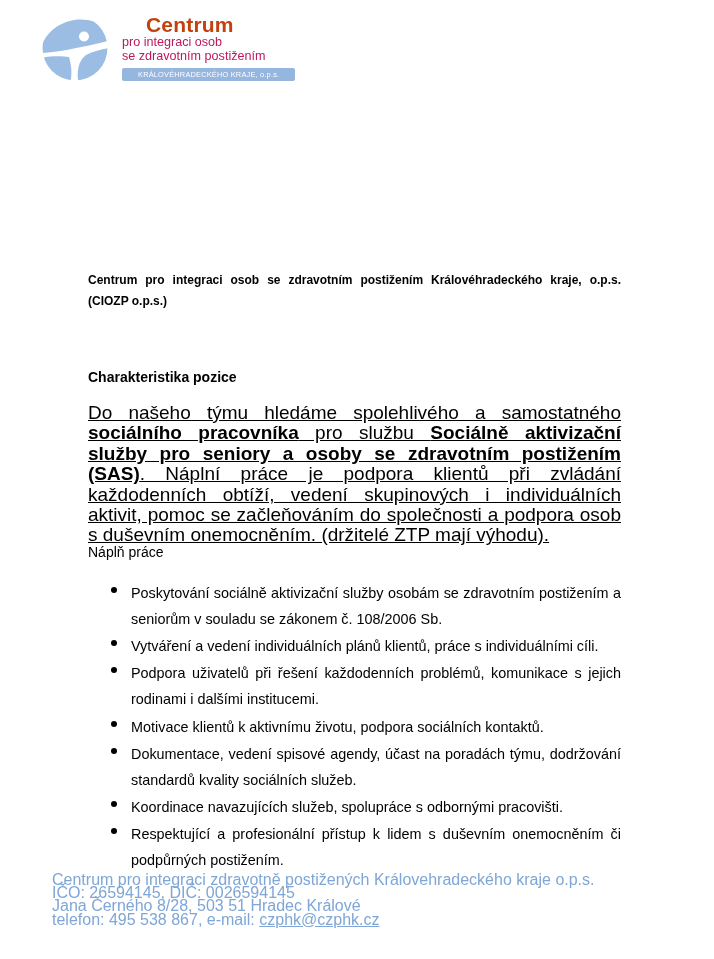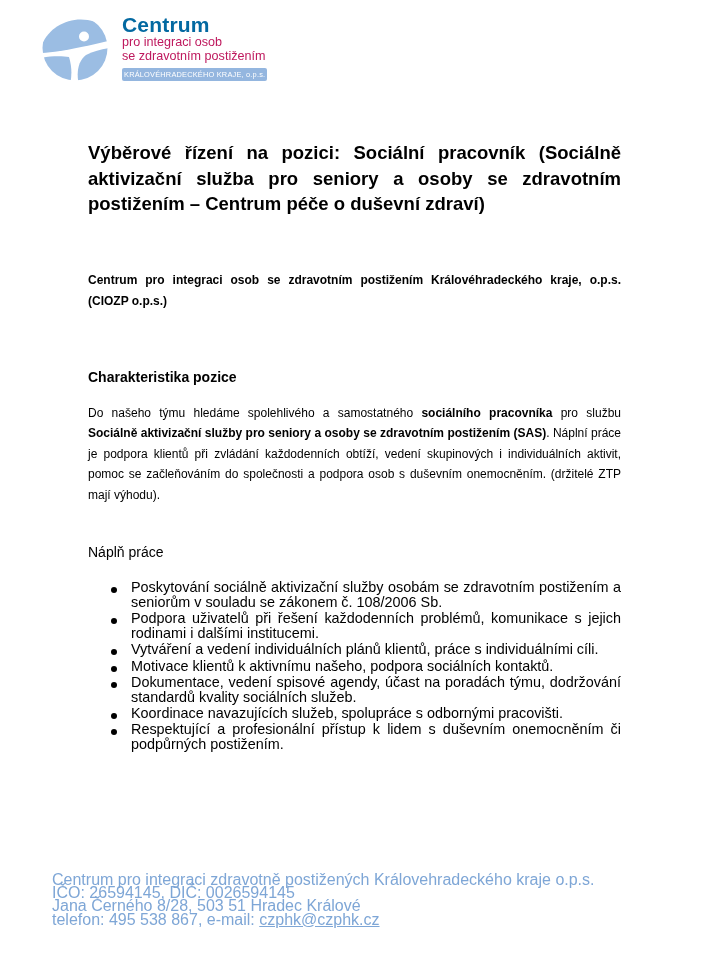--- a/index.html
+++ b/index.html
@@ -4,36 +4,36 @@
 <style>
   html, body { margin: 0; padding: 0; background: #ffffff; }
   body { width: 714px; height: 959px; position: relative; overflow: hidden;
          font-family: "Liberation Sans", sans-serif; color: #000; }
   .page { position: absolute; left: 0; top: 0; width: 714px; height: 959px; background: #fff; }
 
   
   .logo { position: absolute; left: 42px; top: 14px; width: 230px; height: 72px; }
   .logo-mark { position: absolute; left: 0; top: 1px; width: 66px; height: 66px; }
   .logo-text { position: absolute; left: 80px; top: 0; color: #9bbde3; }
-  .logo-title { font-family: "Liberation Sans", sans-serif; font-weight: bold; font-size: 21px; line-height: 22px; color: #0369a1; letter-spacing: 0.2px; }
+  .logo-title { font-family: "Liberation Sans", sans-serif; font-weight: bold; font-size: 21px; line-height: 22px; color: #c2410c; letter-spacing: 0.2px; margin-left: 24px; }
   .logo-sub { font-size: 12.6px; line-height: 13.5px; color: #be185d; }
   .logo-badge { display: inline-block; margin-top: 3px; background: #94b6df; color: #ffffff;
-                font-size: 7.4px; padding: 2px 2px; border-radius: 2px; letter-spacing: 0.2px; white-space: nowrap; }
+                font-size: 7.4px; padding: 2px 16px; border-radius: 2px; letter-spacing: 0.2px; white-space: nowrap; }
 
   
   .content { position: absolute; left: 88px; width: 533px; }
   .title { top: 140px; font-weight: bold; font-size: 18.5px; line-height: 25.5px; text-align: justify; }
   .org { top: 270px; font-weight: bold; font-size: 12px; line-height: 21px; text-align: justify; }
   .h-char { top: 368px; font-weight: bold; font-size: 14px; line-height: 18px; }
-  .para { top: 403px; font-size: 12px; line-height: 20.4px; text-align: justify; }
+  .para { top: 403px; font-size: 19px; line-height: 20.4px; text-align: justify; text-decoration: underline; }
   .para b { font-weight: bold; }
   .h-napln { top: 543px; font-weight: normal; font-size: 14px; line-height: 18px; }
 
   .list { position: absolute; left: 110px; top: 580px; width: 511px; margin: 0; padding: 0; list-style: none; }
-  .list li { position: relative; padding-left: 21px; font-size: 14.4px; line-height: 15px; text-align: justify; margin-bottom: 1.2px; }
+  .list li { position: relative; padding-left: 21px; font-size: 14.4px; line-height: 26px; text-align: justify; margin-bottom: 1.2px; }
   .list li .bullet { position: absolute; left: 1px; top: 7px; width: 6px; height: 6px; border-radius: 50%; background: #000; }
 
   
   .footer { position: absolute; left: 52px; top: 873px; color: #7ea6d6; font-size: 16px; line-height: 13.2px; }
   .footer a { color: #7ea6d6; text-decoration: underline; }
 </style>
 </head>
 <body>
 
 <div class="page">
@@ -56,33 +56,32 @@
       <circle cx="42" cy="21.5" r="5" fill="#ffffff"></circle>
     </svg>
     <div class="logo-text">
       <div class="logo-title">Centrum</div>
       <div class="logo-sub">pro integraci osob</div>
       <div class="logo-sub">se zdravotním postižením</div>
       <div class="logo-badge">KRÁLOVÉHRADECKÉHO KRAJE, o.p.s.</div>
     </div>
   </div>
 
-  <div class="content title">Výběrové řízení na pozici: Sociální pracovník (Sociálně aktivizační služba pro seniory a osoby se zdravotním postižením – Centrum péče o duševní zdraví)</div>
 
   <div class="content org">Centrum pro integraci osob se zdravotním postižením Královéhradeckého kraje, o.p.s. (CIOZP o.p.s.)</div>
 
   <div class="content h-char">Charakteristika pozice</div>
   <div class="content para"><span>Do našeho týmu hledáme spolehlivého a samostatného </span><b>sociálního pracovníka</b><span> pro službu </span><b>Sociálně aktivizační služby pro seniory a osoby se zdravotním postižením (SAS)</b><span>. Náplní práce je podpora klientů při zvládání každodenních obtíží, vedení skupinových i individuálních aktivit, pomoc se začleňováním do společnosti a podpora osob s duševním onemocněním. (držitelé ZTP mají výhodu).</span></div>
 
   <div class="content h-napln">Náplň práce</div>
   <ul class="list">
     <li><span class="bullet"></span><span>Poskytování sociálně aktivizační služby osobám se zdravotním postižením a seniorům v souladu se zákonem č. 108/2006 Sb.</span></li>
+    <li><span class="bullet"></span><span>Vytváření a vedení individuálních plánů klientů, práce s individuálními cíli.</span></li>
     <li><span class="bullet"></span><span>Podpora uživatelů při řešení každodenních problémů, komunikace s jejich rodinami i dalšími institucemi.</span></li>
-    <li><span class="bullet"></span><span>Vytváření a vedení individuálních plánů klientů, práce s individuálními cíli.</span></li>
-    <li><span class="bullet"></span><span>Motivace klientů k aktivnímu našeho, podpora sociálních kontaktů.</span></li>
+    <li><span class="bullet"></span><span>Motivace klientů k aktivnímu životu, podpora sociálních kontaktů.</span></li>
     <li><span class="bullet"></span><span>Dokumentace, vedení spisové agendy, účast na poradách týmu, dodržování standardů kvality sociálních služeb.</span></li>
     <li><span class="bullet"></span><span>Koordinace navazujících služeb, spolupráce s odbornými pracovišti.</span></li>
     <li><span class="bullet"></span><span>Respektující a profesionální přístup k lidem s duševním onemocněním či podpůrných postižením.</span></li>
   </ul>
 
   <div class="footer">
     <div>Centrum pro integraci zdravotně postižených Královehradeckého kraje o.p.s.</div>
     <div>IČO: 26594145, DIČ: 0026594145</div>
     <div>Jana Černého 8/28, 503 51 Hradec Králové</div>
     <div><span>telefon: 495 538 867, e-mail: </span><a href="mailto:czphk@czphk.cz">czphk@czphk.cz</a></div>

